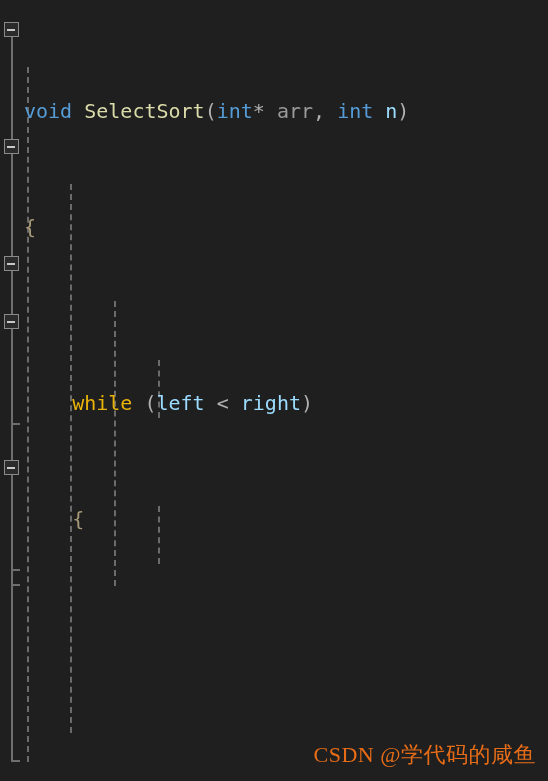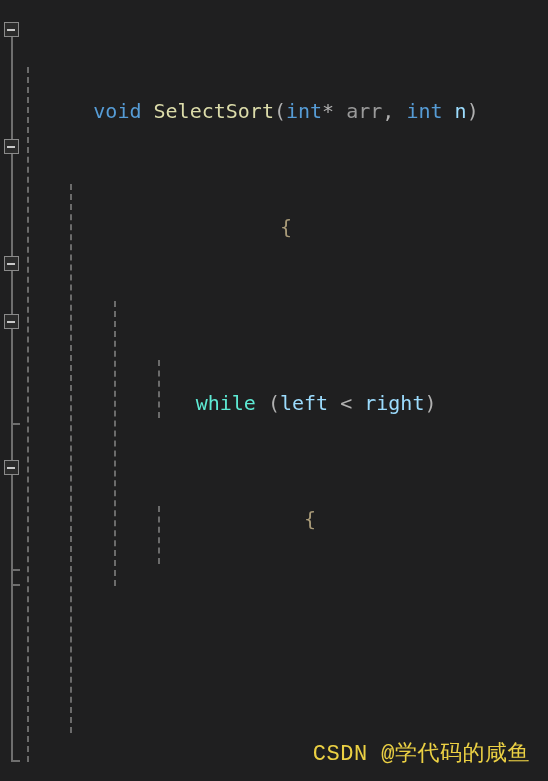--- a/index.html
+++ b/index.html
@@ -9,21 +9,20 @@
   }
   #editor {
     position: relative;
     width: 548px;
     height: 781px;
     background: #1f1f20;
     overflow: hidden;
     font-family: "DejaVu Sans Mono", "Liberation Mono", monospace;
     font-size: 20px;
     line-height: 29.2px;
-    text-align: center;
   }
   
   #fold-column {
     position: absolute;
     left: 0; top: 0;
     width: 24px; height: 100%;
   }
   .fold-line {
     position: absolute;
     left: 11px;
@@ -66,34 +65,34 @@
     width: 100%;
     white-space: pre;
   }
   .line {
     height: 29.2px;
     padding-left: 24px;
     white-space: pre;
   }
   
   .kw       { color: #569cd6; }   
-  .ctl      { color: #5eead4; margin-left: 12px; }   
+  .ctl      { color: #eab308; }   
   .fn       { color: #dcdcaa; }   
   .var      { color: #9cdcfe; }   
   .ident    { color: #9a9a9a; }   
   .num      { color: #b5cea8; }   
   .punc     { color: #b0b0b0; }   
   .brace    { color: #a89a78; }   
   
   #watermark {
     position: absolute;
-    right: 18px;
+    right: 12px;
     bottom: 12px;
-    color: #fde047;
-    font-family: Liberation Mono, monospace;
+    color: #f97316;
+    font-family: Liberation Serif, serif;
     font-size: 22px;
     letter-spacing: 0.5px;
     opacity: 0.92;
     white-space: nowrap;
   }
 </style>
 </head>
 <body>
 
 <div id="editor">

